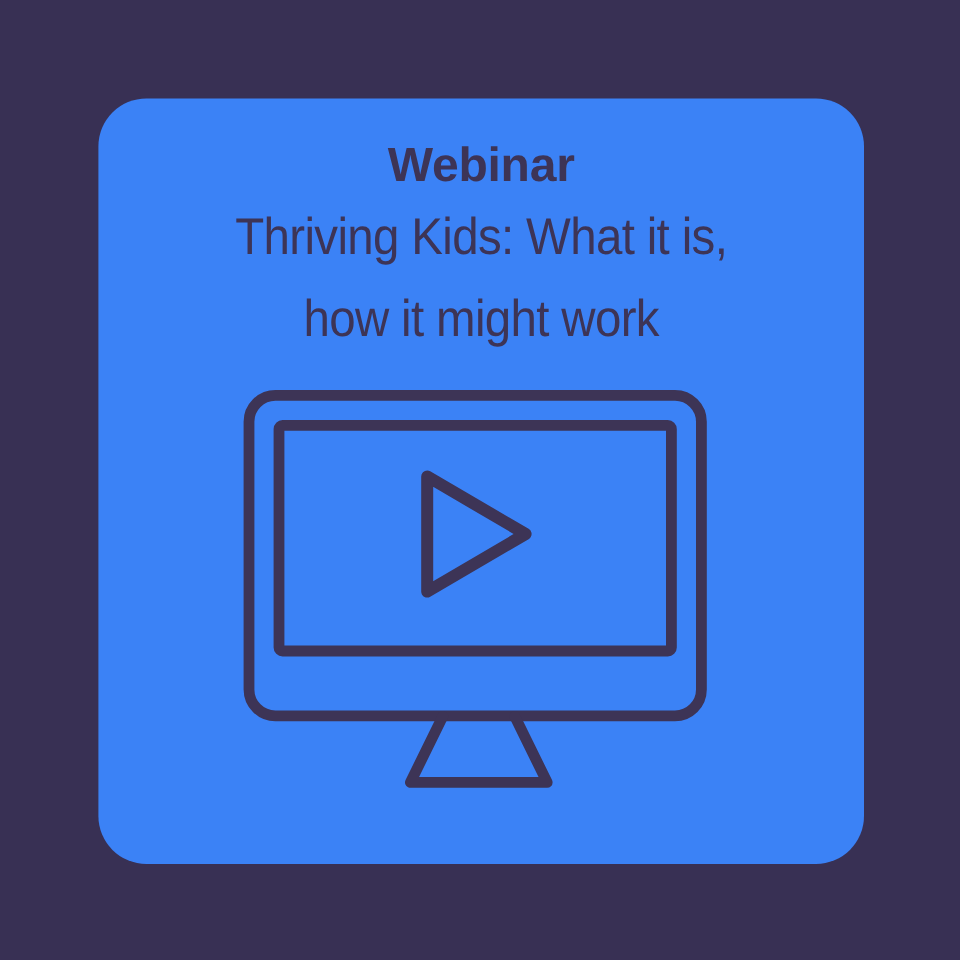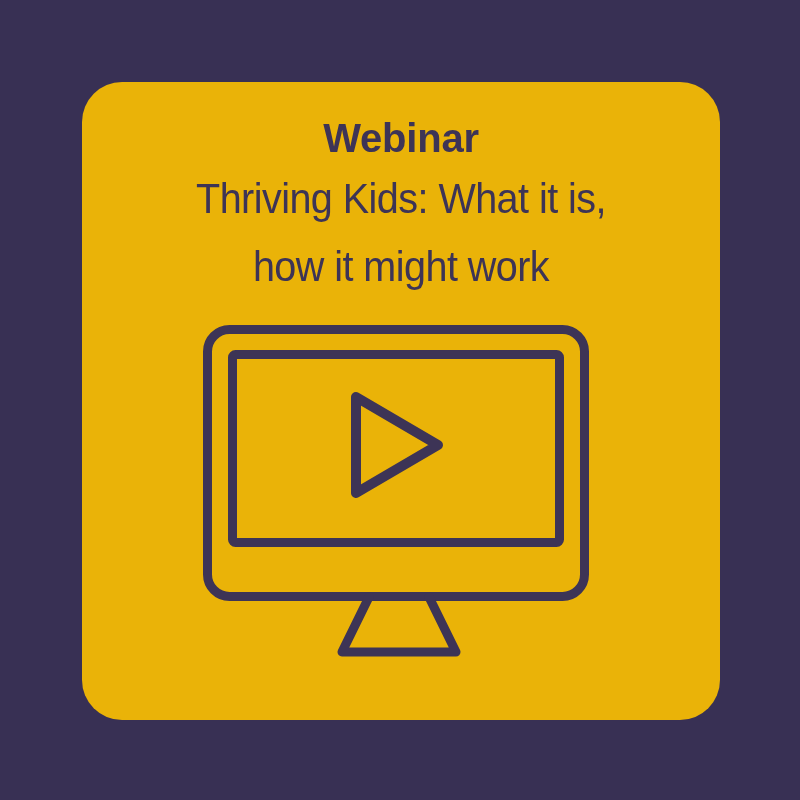--- a/index.html
+++ b/index.html
@@ -18,21 +18,21 @@
     height: 800px;
     background: #383054;
     box-sizing: border-box;
   }
   #card {
     position: absolute;
     left: 82px;
     top: 82px;
     width: 638px;
     height: 638px;
-    background: #eab308;
+    background: #3b82f6;
     border-radius: 40px;
     box-sizing: border-box;
     display: flex;
     flex-direction: column;
     align-items: flex-end;
   }
   #text-block {
     width: 100%;
     text-align: center;
     margin-top: 30px;

